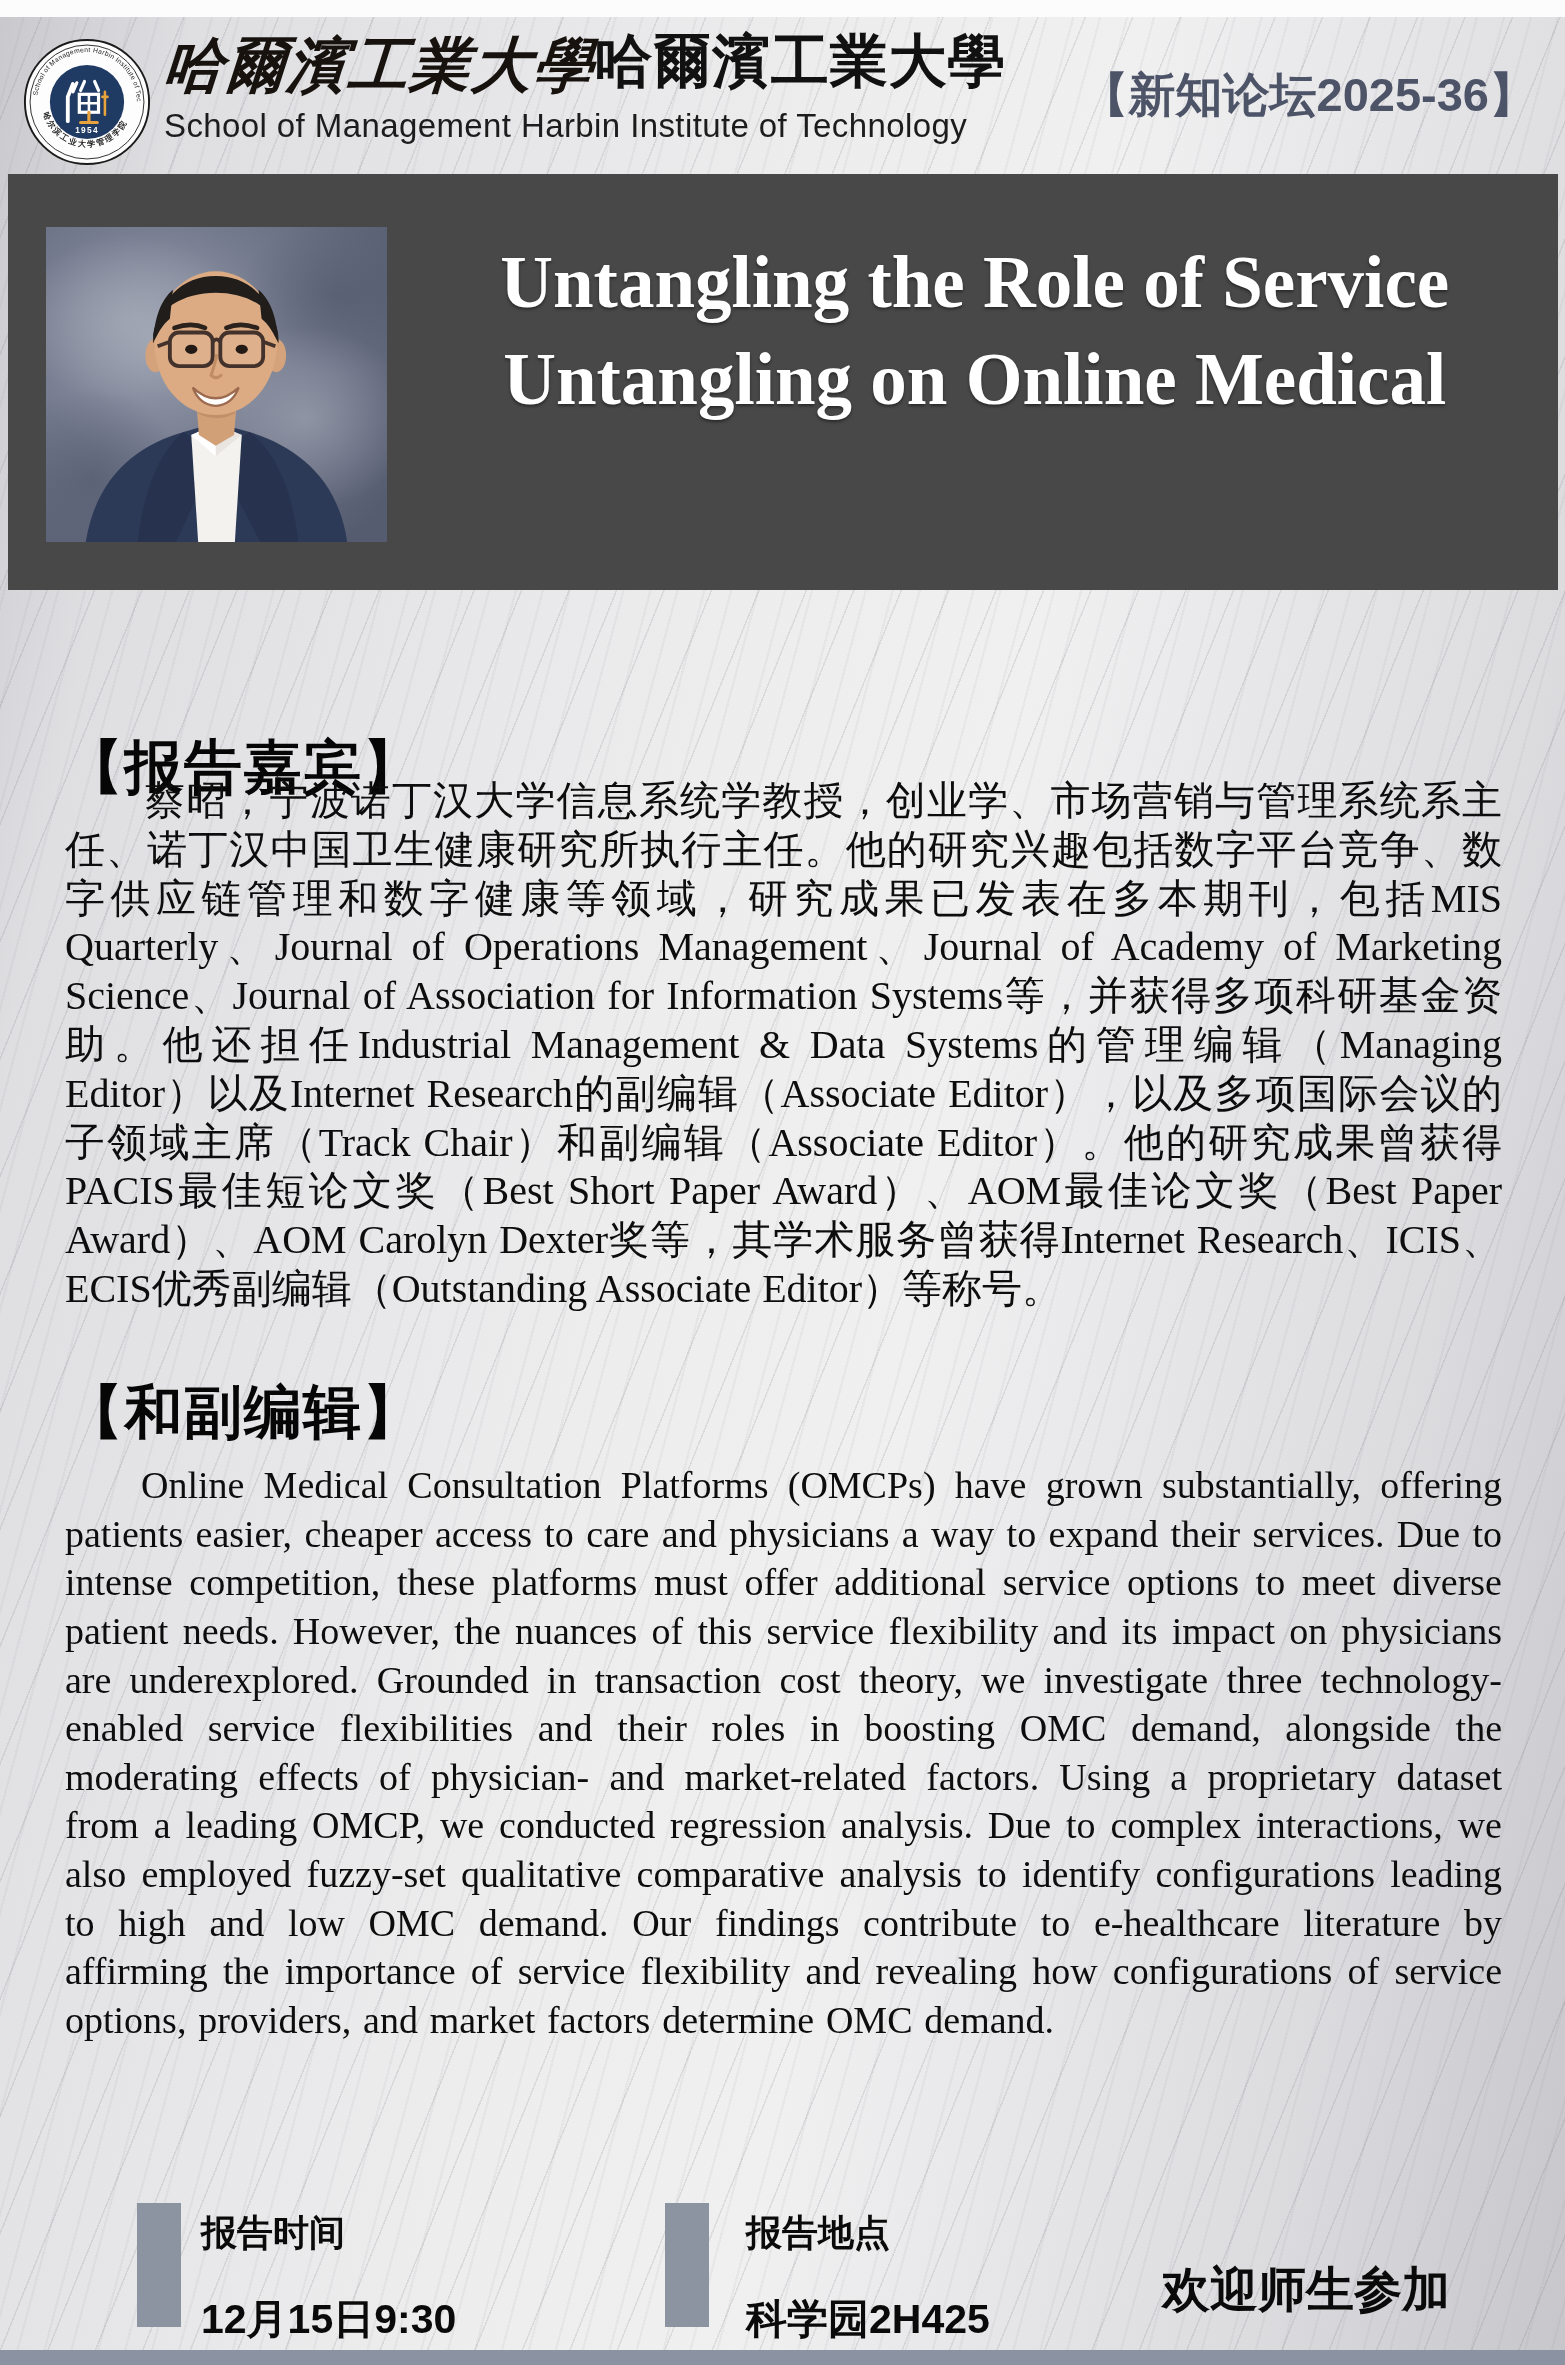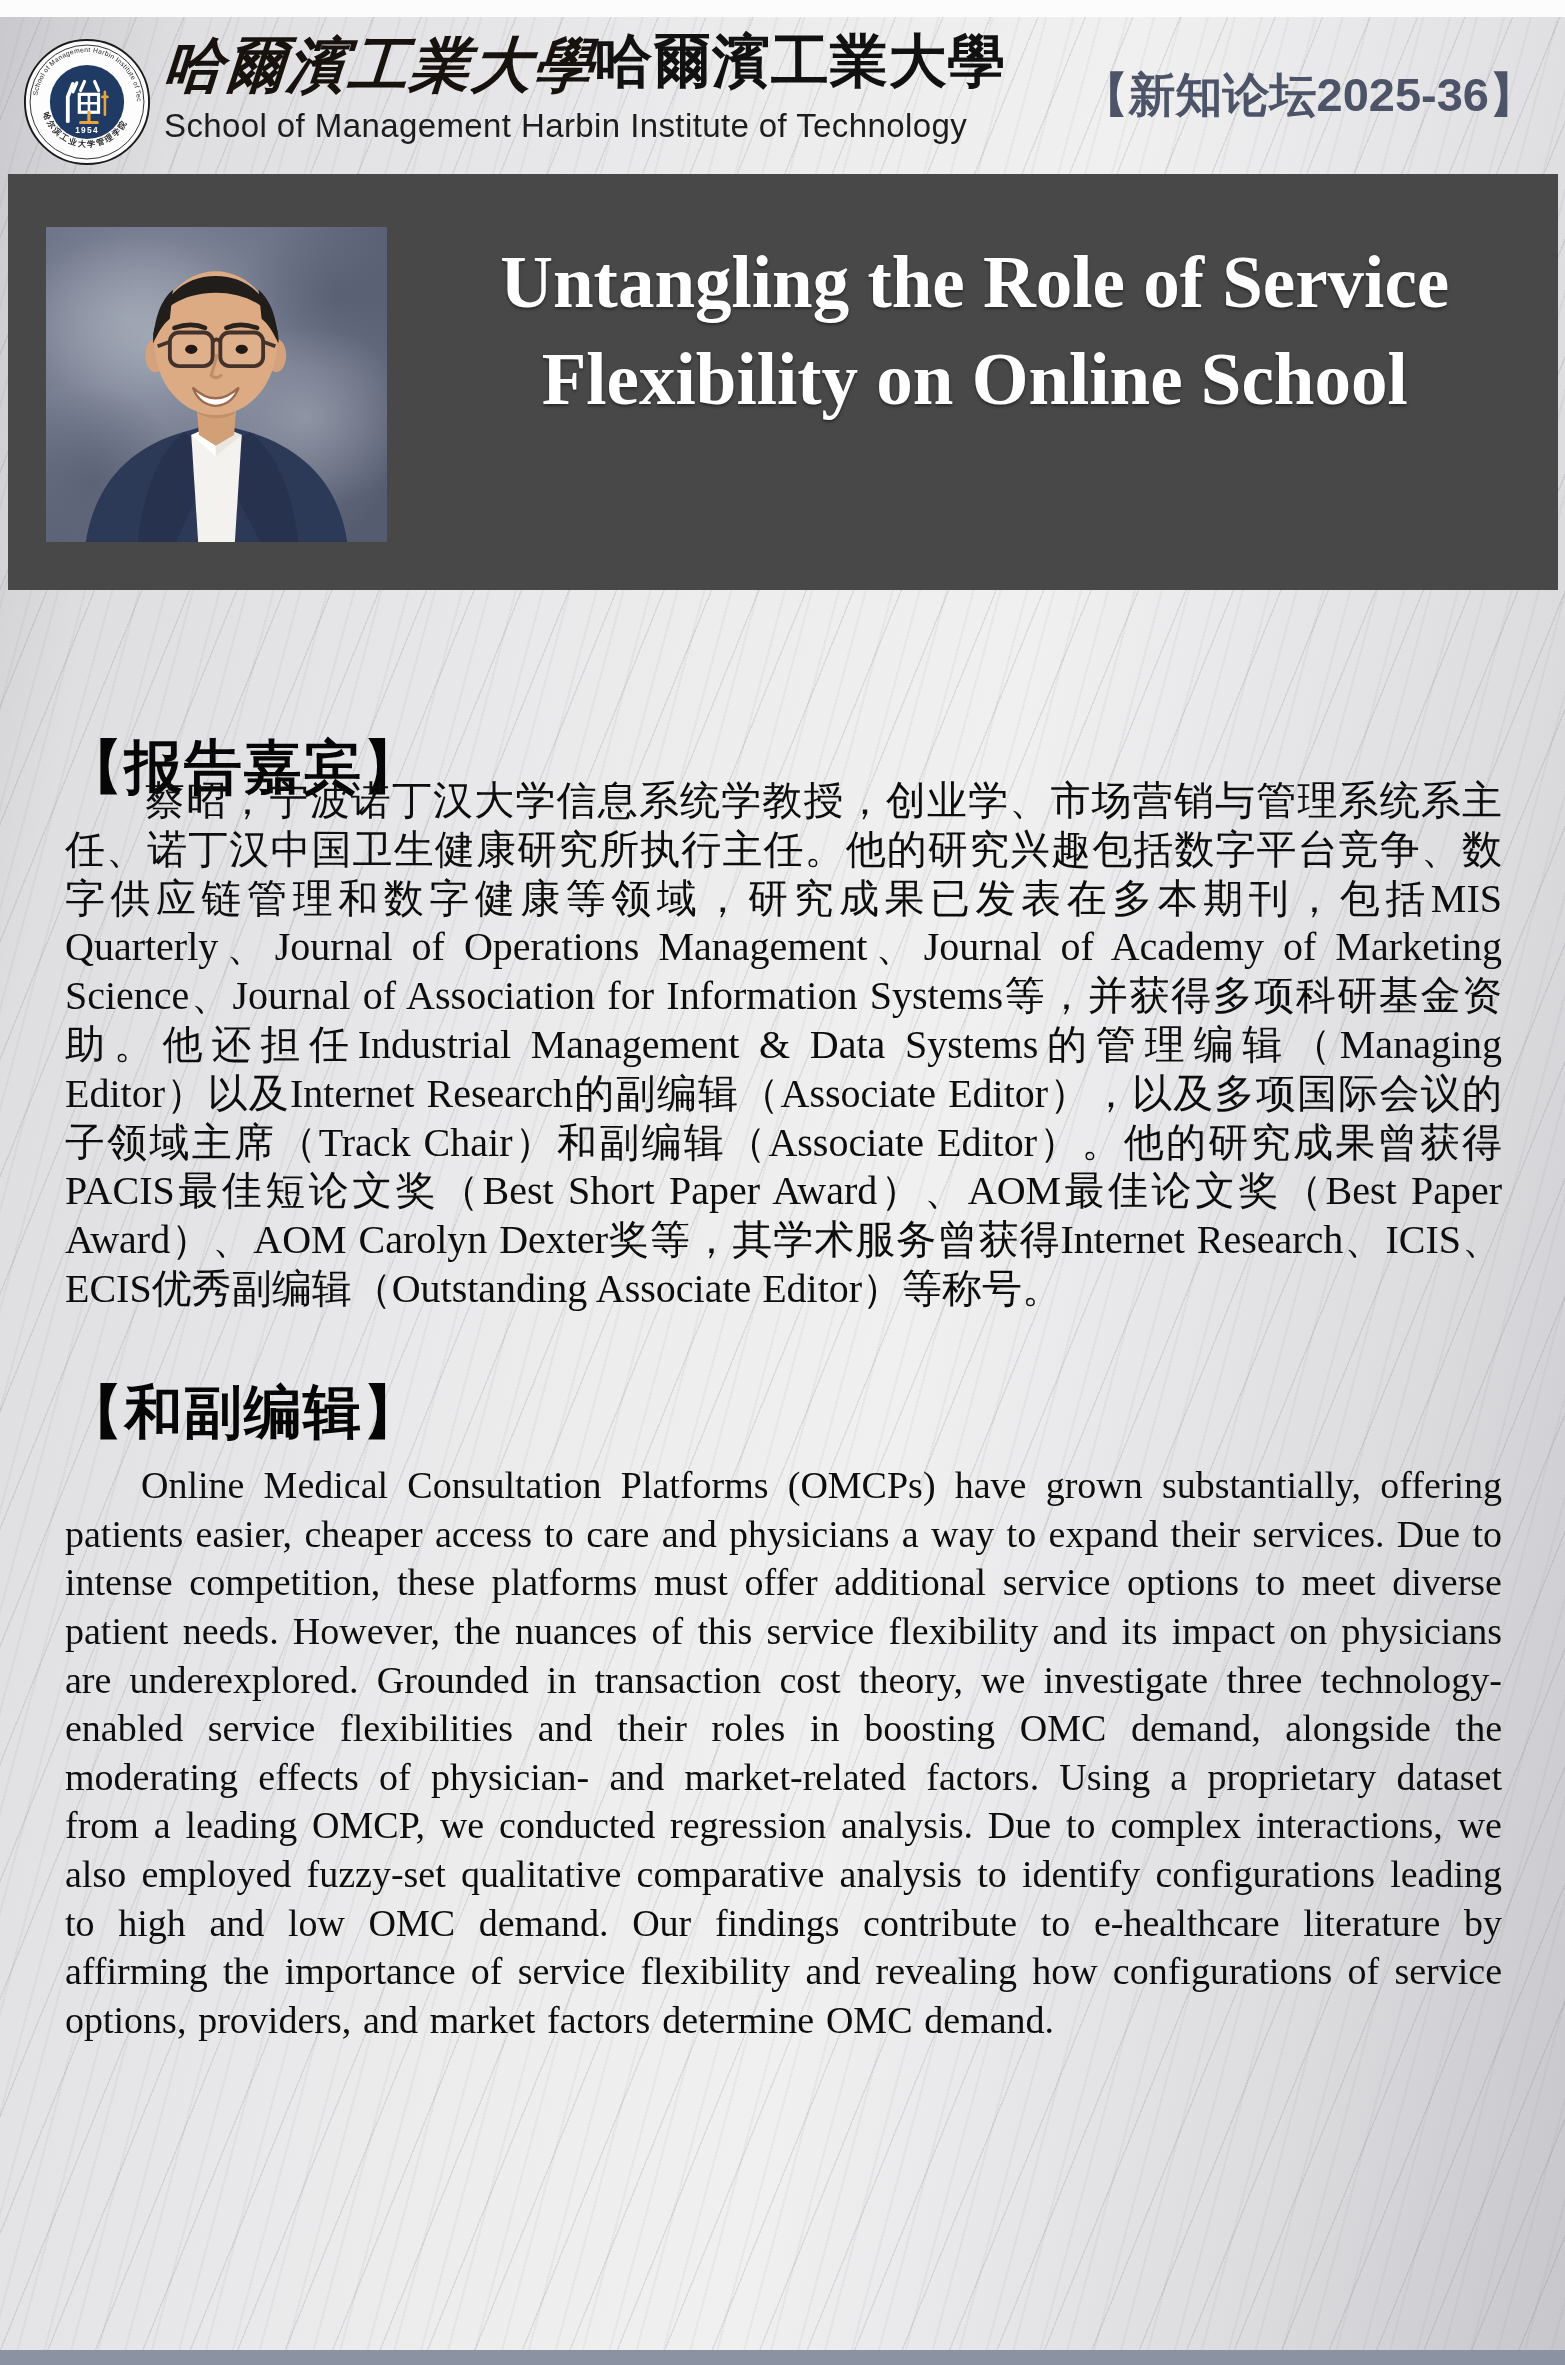--- a/index.html
+++ b/index.html
@@ -178,26 +178,41 @@
       <ellipse cx="190" cy="160" rx="8" ry="6" fill="#241a15"></ellipse>
       <ellipse cx="256" cy="160" rx="8" ry="6" fill="#241a15"></ellipse>
 
       <path d="M223,168 C221,180 218,188 216,194 Q 222,200 229,194" fill="none" stroke="#c08c64" stroke-width="4" stroke-linecap="round"></path>
 
       <path d="M192,210 Q 222,238 252,210 Q 244,232 222,234 Q 200,232 192,210 Z" fill="#fffdfb" stroke="#9c6a4e" stroke-width="3"></path>
     </svg>
 
     <div class="banner-title">
       <span class="tline">Untangling the Role of Service</span>
-      <span class="tline">Flexibility on Online School</span>
+      <span class="tline">Untangling on Online Medical</span>
     </div>
   </div>
 
   <div class="section-heading h-speaker">【报告嘉宾】</div>
   <div class="para bio">蔡昭，宁波诺丁汉大学信息系统学教授，创业学、市场营销与管理系统系主任、诺丁汉中国卫生健康研究所执行主任。他的研究兴趣包括数字平台竞争、数字供应链管理和数字健康等领域，研究成果已发表在多本期刊，包括MIS Quarterly、Journal of Operations Management、Journal of Academy of Marketing Science、Journal of Association for Information Systems等，并获得多项科研基金资助。他还担任Industrial Management &amp; Data Systems的管理编辑（Managing Editor）以及Internet Research的副编辑（Associate Editor），以及多项国际会议的子领域主席（Track Chair）和副编辑（Associate Editor）。他的研究成果曾获得PACIS最佳短论文奖（Best Short Paper Award）、AOM最佳论文奖（Best Paper Award）、AOM Carolyn Dexter奖等，其学术服务曾获得Internet Research、ICIS、ECIS优秀副编辑（Outstanding Associate Editor）等称号。</div>
 
   <div class="section-heading h-abstract">【和副编辑】</div>
   <div class="para abstract">Online Medical Consultation Platforms (OMCPs) have grown substantially, offering patients easier, cheaper access to care and physicians a way to expand their services. Due to intense competition, these platforms must offer additional service options to meet diverse patient needs. However, the nuances of this service flexibility and its impact on physicians are underexplored. Grounded in transaction cost theory, we investigate three technology-enabled service flexibilities and their roles in boosting OMC demand, alongside the moderating effects of physician- and market-related factors. Using a proprietary dataset from a leading OMCP, we conducted regression analysis. Due to complex interactions, we also employed fuzzy-set qualitative comparative analysis to identify configurations leading to high and low OMC demand. Our findings contribute to e-healthcare literature by affirming the importance of service flexibility and revealing how configurations of service options, providers, and market factors determine OMC demand.</div>
 
+  <div class="footer">
+    <div class="accent-bar bar-time"></div>
+    <div class="info-block info-time">
+      <div class="info-label">报告时间</div>
+      <div class="info-value">12月15日9:30</div>
+    </div>
+
+    <div class="accent-bar bar-place"></div>
+    <div class="info-block info-place">
+      <div class="info-label">报告地点</div>
+      <div class="info-value">科学园2H425</div>
+    </div>
+
+    <div class="welcome">欢迎师生参加</div>
+  </div>
 
   <div class="bottom-strip"></div>
 </div>
 
 
 </body></html>

